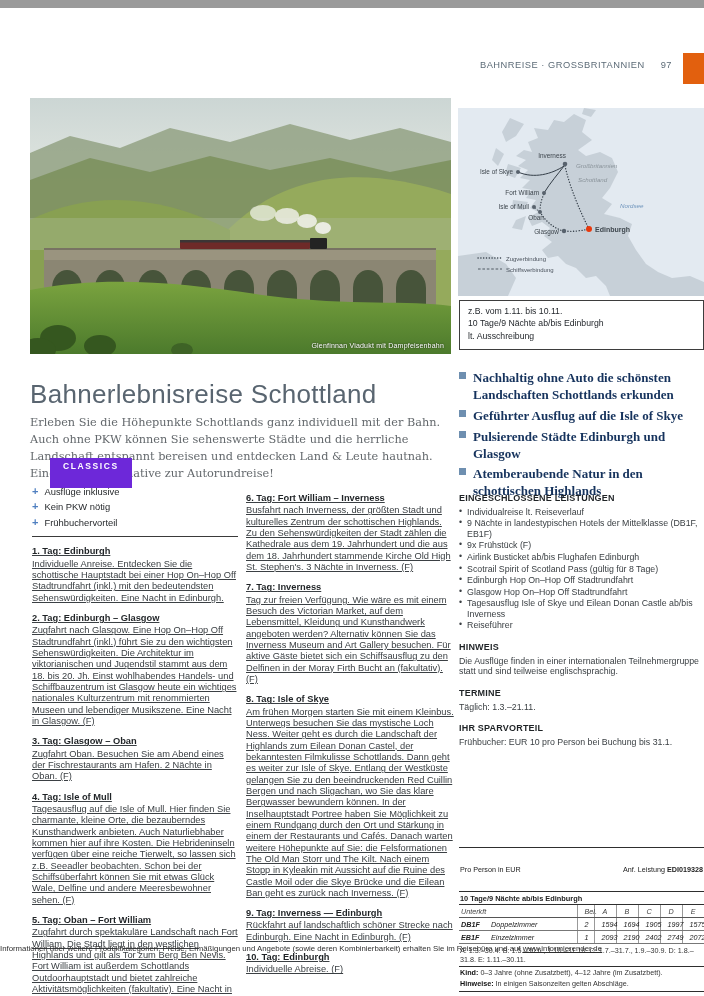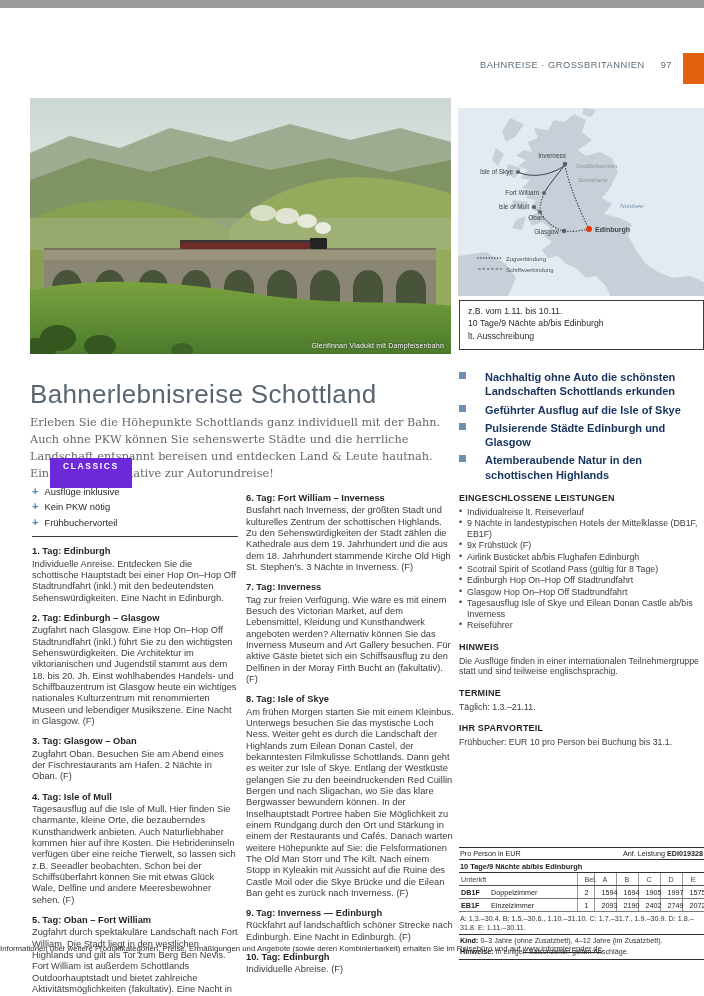--- a/index.html
+++ b/index.html
@@ -23,22 +23,22 @@
 
   
   .pricebox{position:absolute;left:459px;top:292px;width:227px;border:1.6px solid #3d3d3d;
             padding:5px 8px 6px 8px;font-size:8.7px;line-height:1.3;color:#1f2328;}
   .pricebox .pl{margin:0 0 1px 0;}
   .pricebox .prow{display:flex;justify-content:space-between;align-items:baseline;margin-top:1px;}
   .pricebox .price{font-weight:bold;font-size:10.5px;}
 
   
   .highlights{position:absolute;left:459px;top:362px;width:245px;}
-  .highlights .hl{display:flex;gap:19px;margin-bottom:4px;font-size:11px;font-weight:bold;
-                  color:#16335d;line-height:1.3;}
+  .highlights .hl{display:flex;gap:7px;margin-bottom:4px;font-size:13px;font-weight:bold;
+                  color:#16335d;line-height:1.3;font-family:Liberation Serif, serif;}
   .hl-square{flex:0 0 auto;width:7px;height:7px;background:#6e8fb0;margin-top:2px;}
 
   
   .title{position:absolute;left:30px;top:354px;font-size:26px;font-weight:400;color:#596570;
          letter-spacing:.3px;}
   .intro{position:absolute;left:30px;top:396px;width:424px;font-family:"DejaVu Serif",serif;
          font-size:11.3px;line-height:1.5;color:#63686c;}
   .badge{position:absolute;left:50px;top:450px;background:#6d28d9;color:#fff;font-size:8.5px;
          font-weight:bold;letter-spacing:1.6px;padding:3px 13px 17px 13px;}
 
@@ -46,38 +46,38 @@
   .col{position:absolute;font-size:9.3px;line-height:1.22;color:#3b4044;}
   .col-left{left:32px;top:478px;width:206px;}
   .col-mid{left:246px;top:485px;width:208px;}
   .col-right{left:459px;top:485px;width:245px;font-size:8.8px;line-height:1.2;}
 
   .features{margin:0 0 0 0;}
   .feature{display:flex;gap:6px;align-items:baseline;margin-bottom:4px;font-size:9.4px;color:#26292c;}
   .plus-icon{color:#4f7fc0;font-weight:bold;font-size:11px;line-height:1;}
   .rule{border:none;border-top:1.6px solid #3a3a3a;margin:8px 0 9px 0;}
 
-  .day{margin-bottom:9px;}
+  .day{margin-bottom:9px;text-decoration:underline;}
   .day-h{font-weight:bold;color:#1f2326;margin-bottom:1px;}
   .day-t{}
 
   .rc-sec{margin-bottom:11px;}
   .rc-h{font-weight:bold;color:#1f2326;font-size:9px;margin-bottom:3px;letter-spacing:.2px;}
   .rc-li{display:flex;gap:5px;margin-bottom:1px;}
   .rc-dot{flex:0 0 auto;line-height:1.1;}
   .rc-text{}
 
   
   .ptable{position:absolute;left:459px;top:839px;width:245px;font-size:7.2px;color:#222;}
   .pt-meta{display:flex;justify-content:space-between;border-top:1.8px solid #2e2e2e;
-           border-bottom:1px solid #2e2e2e;padding:1px 1px;}
+           border-bottom:1px solid #2e2e2e;padding:17px 1px;}
   .pt-meta b{font-weight:bold;}
   .pt-sub{font-weight:bold;border-bottom:1px solid #2e2e2e;padding:1.5px 1px;font-size:7.4px;}
   .ptable table{border-collapse:collapse;width:100%;table-layout:fixed;}
-  .ptable td{border-bottom:.8px solid #777;padding:1px 2px;height:10px;}
+  .ptable td{border-bottom:.8px solid #777;padding:1px 2px;height:10px;font-style:italic;}
   .ptable tr.head td{color:#444;border-bottom:.8px solid #555;}
   .ptable td.sep{border-left:.7px solid #999;text-align:center;padding:1px 7px;}
   .ptable td.code{font-weight:bold;}
   .pt-note{border-bottom:1.8px solid #2e2e2e;padding:1.5px 1px 2.5px 1px;line-height:1.25;color:#333;}
   .pt-kind,.pt-hint{padding:1px 1px;color:#333;}
   .pt-hint{border-bottom:1.8px solid #2e2e2e;padding-bottom:2.5px;}
   .pt-kind b,.pt-hint b{color:#111;}
 
   
   .footer{position:absolute;left:0;right:0;top:936px;text-align:left;font-size:7.8px;color:#2e2e2e;}

